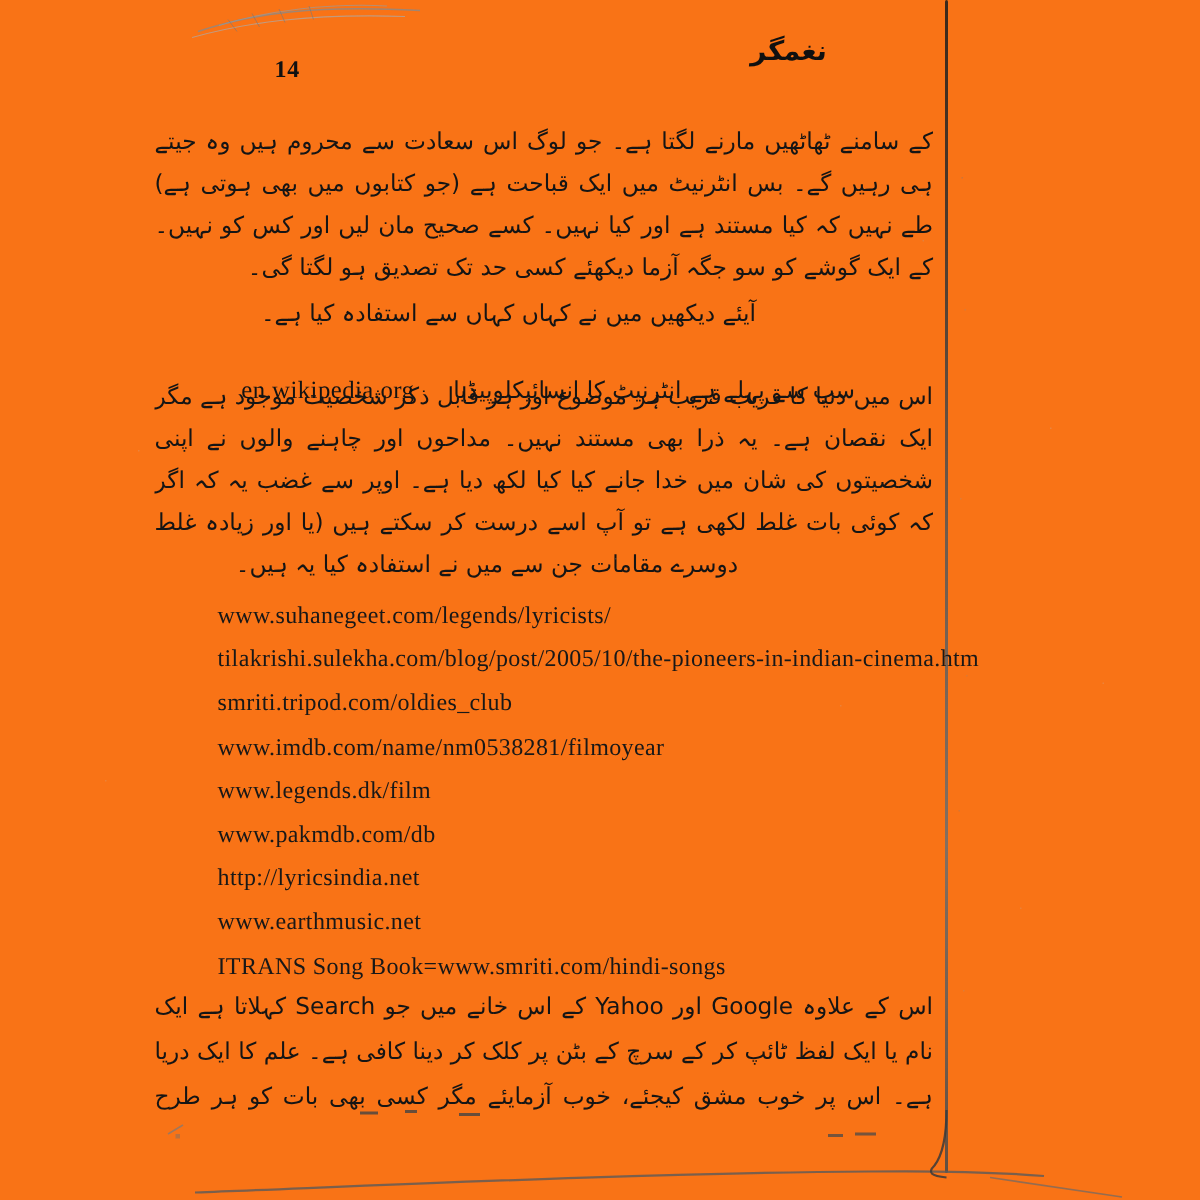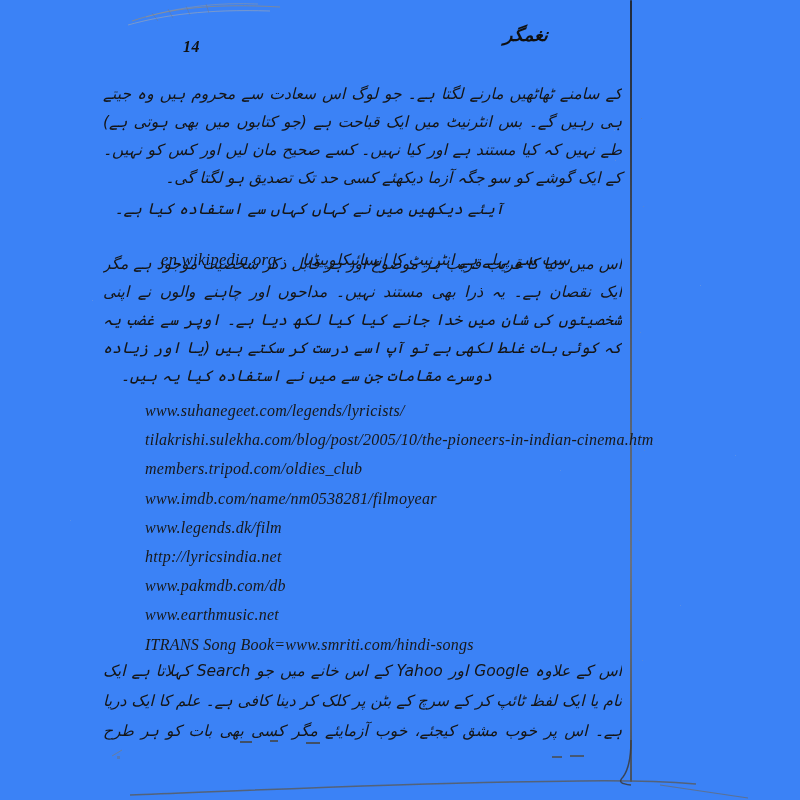--- a/index.html
+++ b/index.html
@@ -5,22 +5,21 @@
   html,body{
     margin:0; padding:0;
     width:800px; height:800px;
     overflow:hidden;
     background:#fcfcfa;
     font-family:"DejaVu Sans", sans-serif;
   }
   #scan-page{
     position:relative;
     width:800px; height:800px;
-    background:#3b82f6;
-    font-style:italic;
+    background:#f97316;
   }
   
   .content{ position:absolute; left:103px; top:0; width:519px; }
 
   .urdu{
     direction:rtl;
     color:#151515;
     font-family:"DejaVu Sans", sans-serif;
     font-size:15.5px;
     line-height:28px;
@@ -137,25 +136,25 @@
       <div class="urdu jline">اس میں دنیا کا قریب قریب ہر موضوع اور ہر قابل ذکر شخصیت موجود ہے مگر اس میں بھی</div>
       <div class="urdu jline">ایک نقصان ہے۔ یہ ذرا بھی مستند نہیں۔ مداحوں اور چاہنے والوں نے اپنی پسندیدہ</div>
       <div class="urdu jline">شخصیتوں کی شان میں خدا جانے کیا کیا لکھ دیا ہے۔ اوپر سے غضب یہ کہ اگر آپ سمجھتے ہیں</div>
       <div class="urdu jline">کہ کوئی بات غلط لکھی ہے تو آپ اسے درست کر سکتے ہیں (یا اور زیادہ غلط بھی کر سکتے ہیں)</div>
     </div>
     <div id="p2-last" class="urdu">دوسرے مقامات جن سے میں نے استفادہ کیا یہ ہیں۔</div>
 
     <div id="url-list">
       <div class="url-row">www.suhanegeet.com/legends/lyricists/</div>
       <div class="url-row">tilakrishi.sulekha.com/blog/post/2005/10/the-pioneers-in-indian-cinema.htm</div>
-      <div class="url-row">members.tripod.com/oldies_club</div>
+      <div class="url-row">smriti.tripod.com/oldies_club</div>
       <div class="url-row">www.imdb.com/name/nm0538281/filmoyear</div>
       <div class="url-row">www.legends.dk/film</div>
+      <div class="url-row">www.pakmdb.com/db</div>
       <div class="url-row">http://lyricsindia.net</div>
-      <div class="url-row">www.pakmdb.com/db</div>
       <div class="url-row">www.earthmusic.net</div>
       <div class="url-row">ITRANS Song Book=www.smriti.com/hindi-songs</div>
     </div>
 
     <div id="p3">
       <div class="urdu jline">اس کے علاوہ Google اور Yahoo کے اس خانے میں جو Search کہلاتا ہے ایک</div>
       <div class="urdu jline">نام یا ایک لفظ ٹائپ کر کے سرچ کے بٹن پر کلک کر دینا کافی ہے۔ علم کا ایک دریا امڈ پڑتا</div>
       <div class="urdu jline">ہے۔ اس پر خوب مشق کیجئے، خوب آزمایئے مگر کسی بھی بات کو ہر طرح تصدیق کے بغیر سچ نہ</div>
     </div>
 

